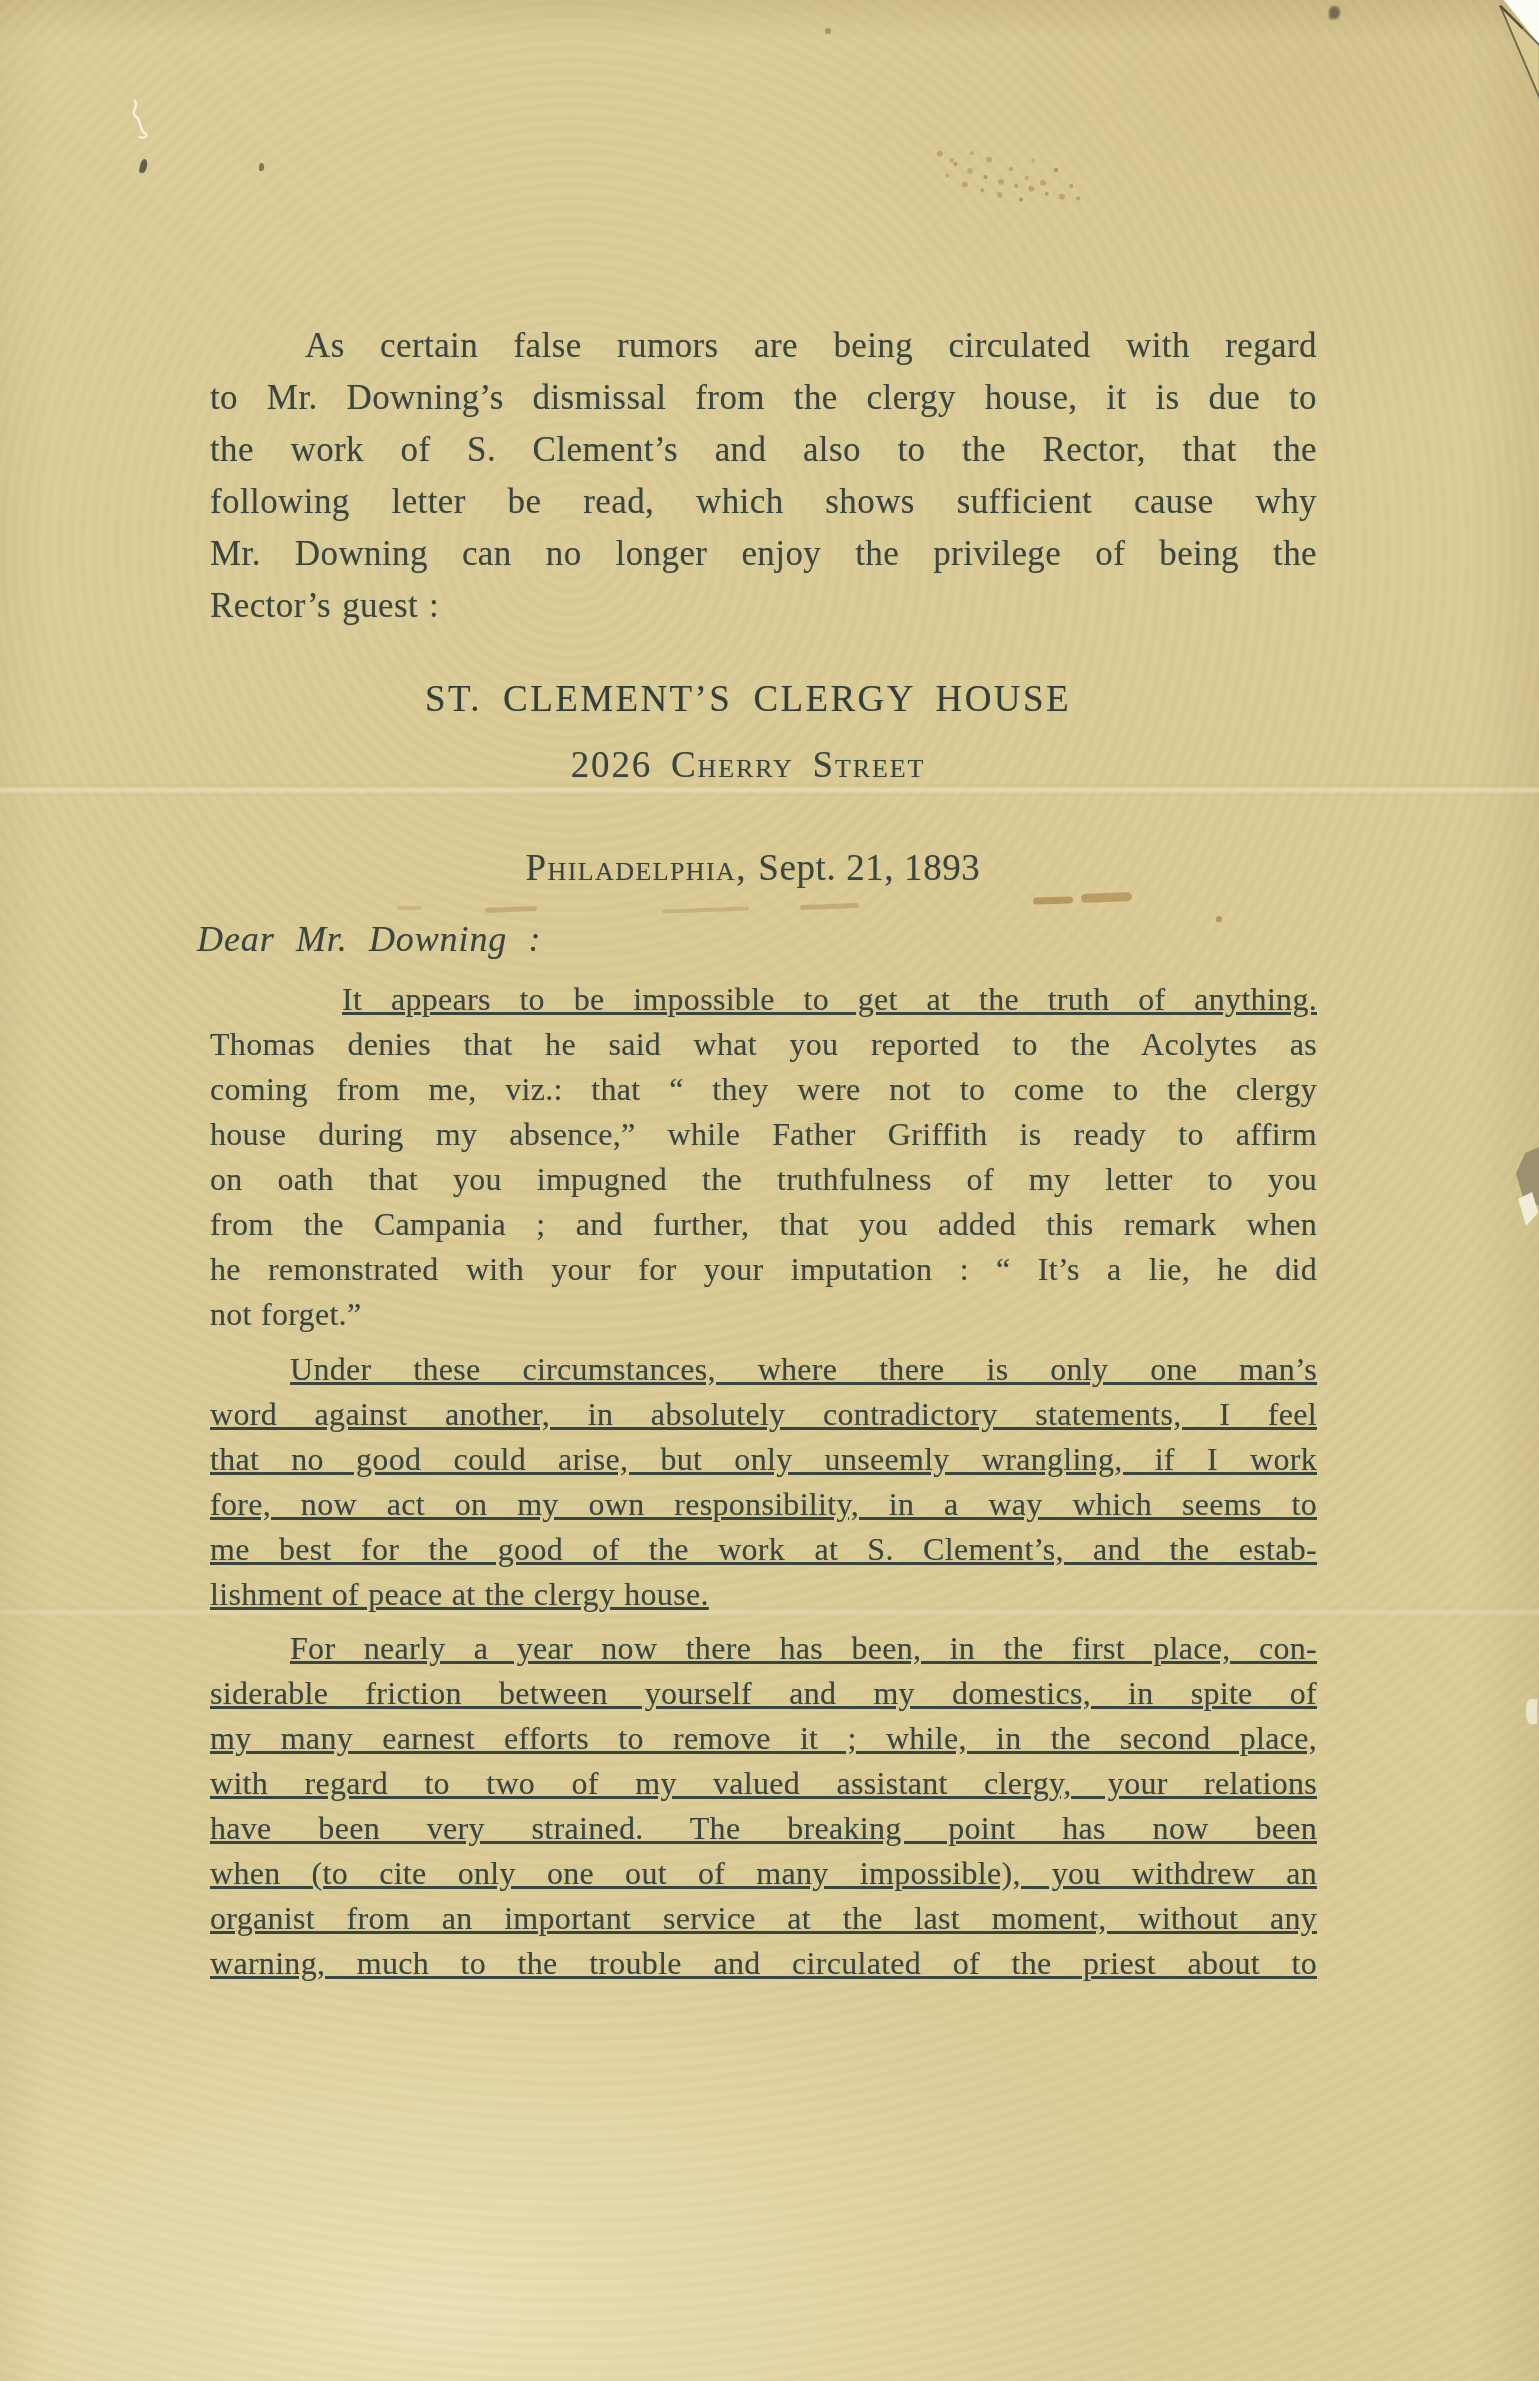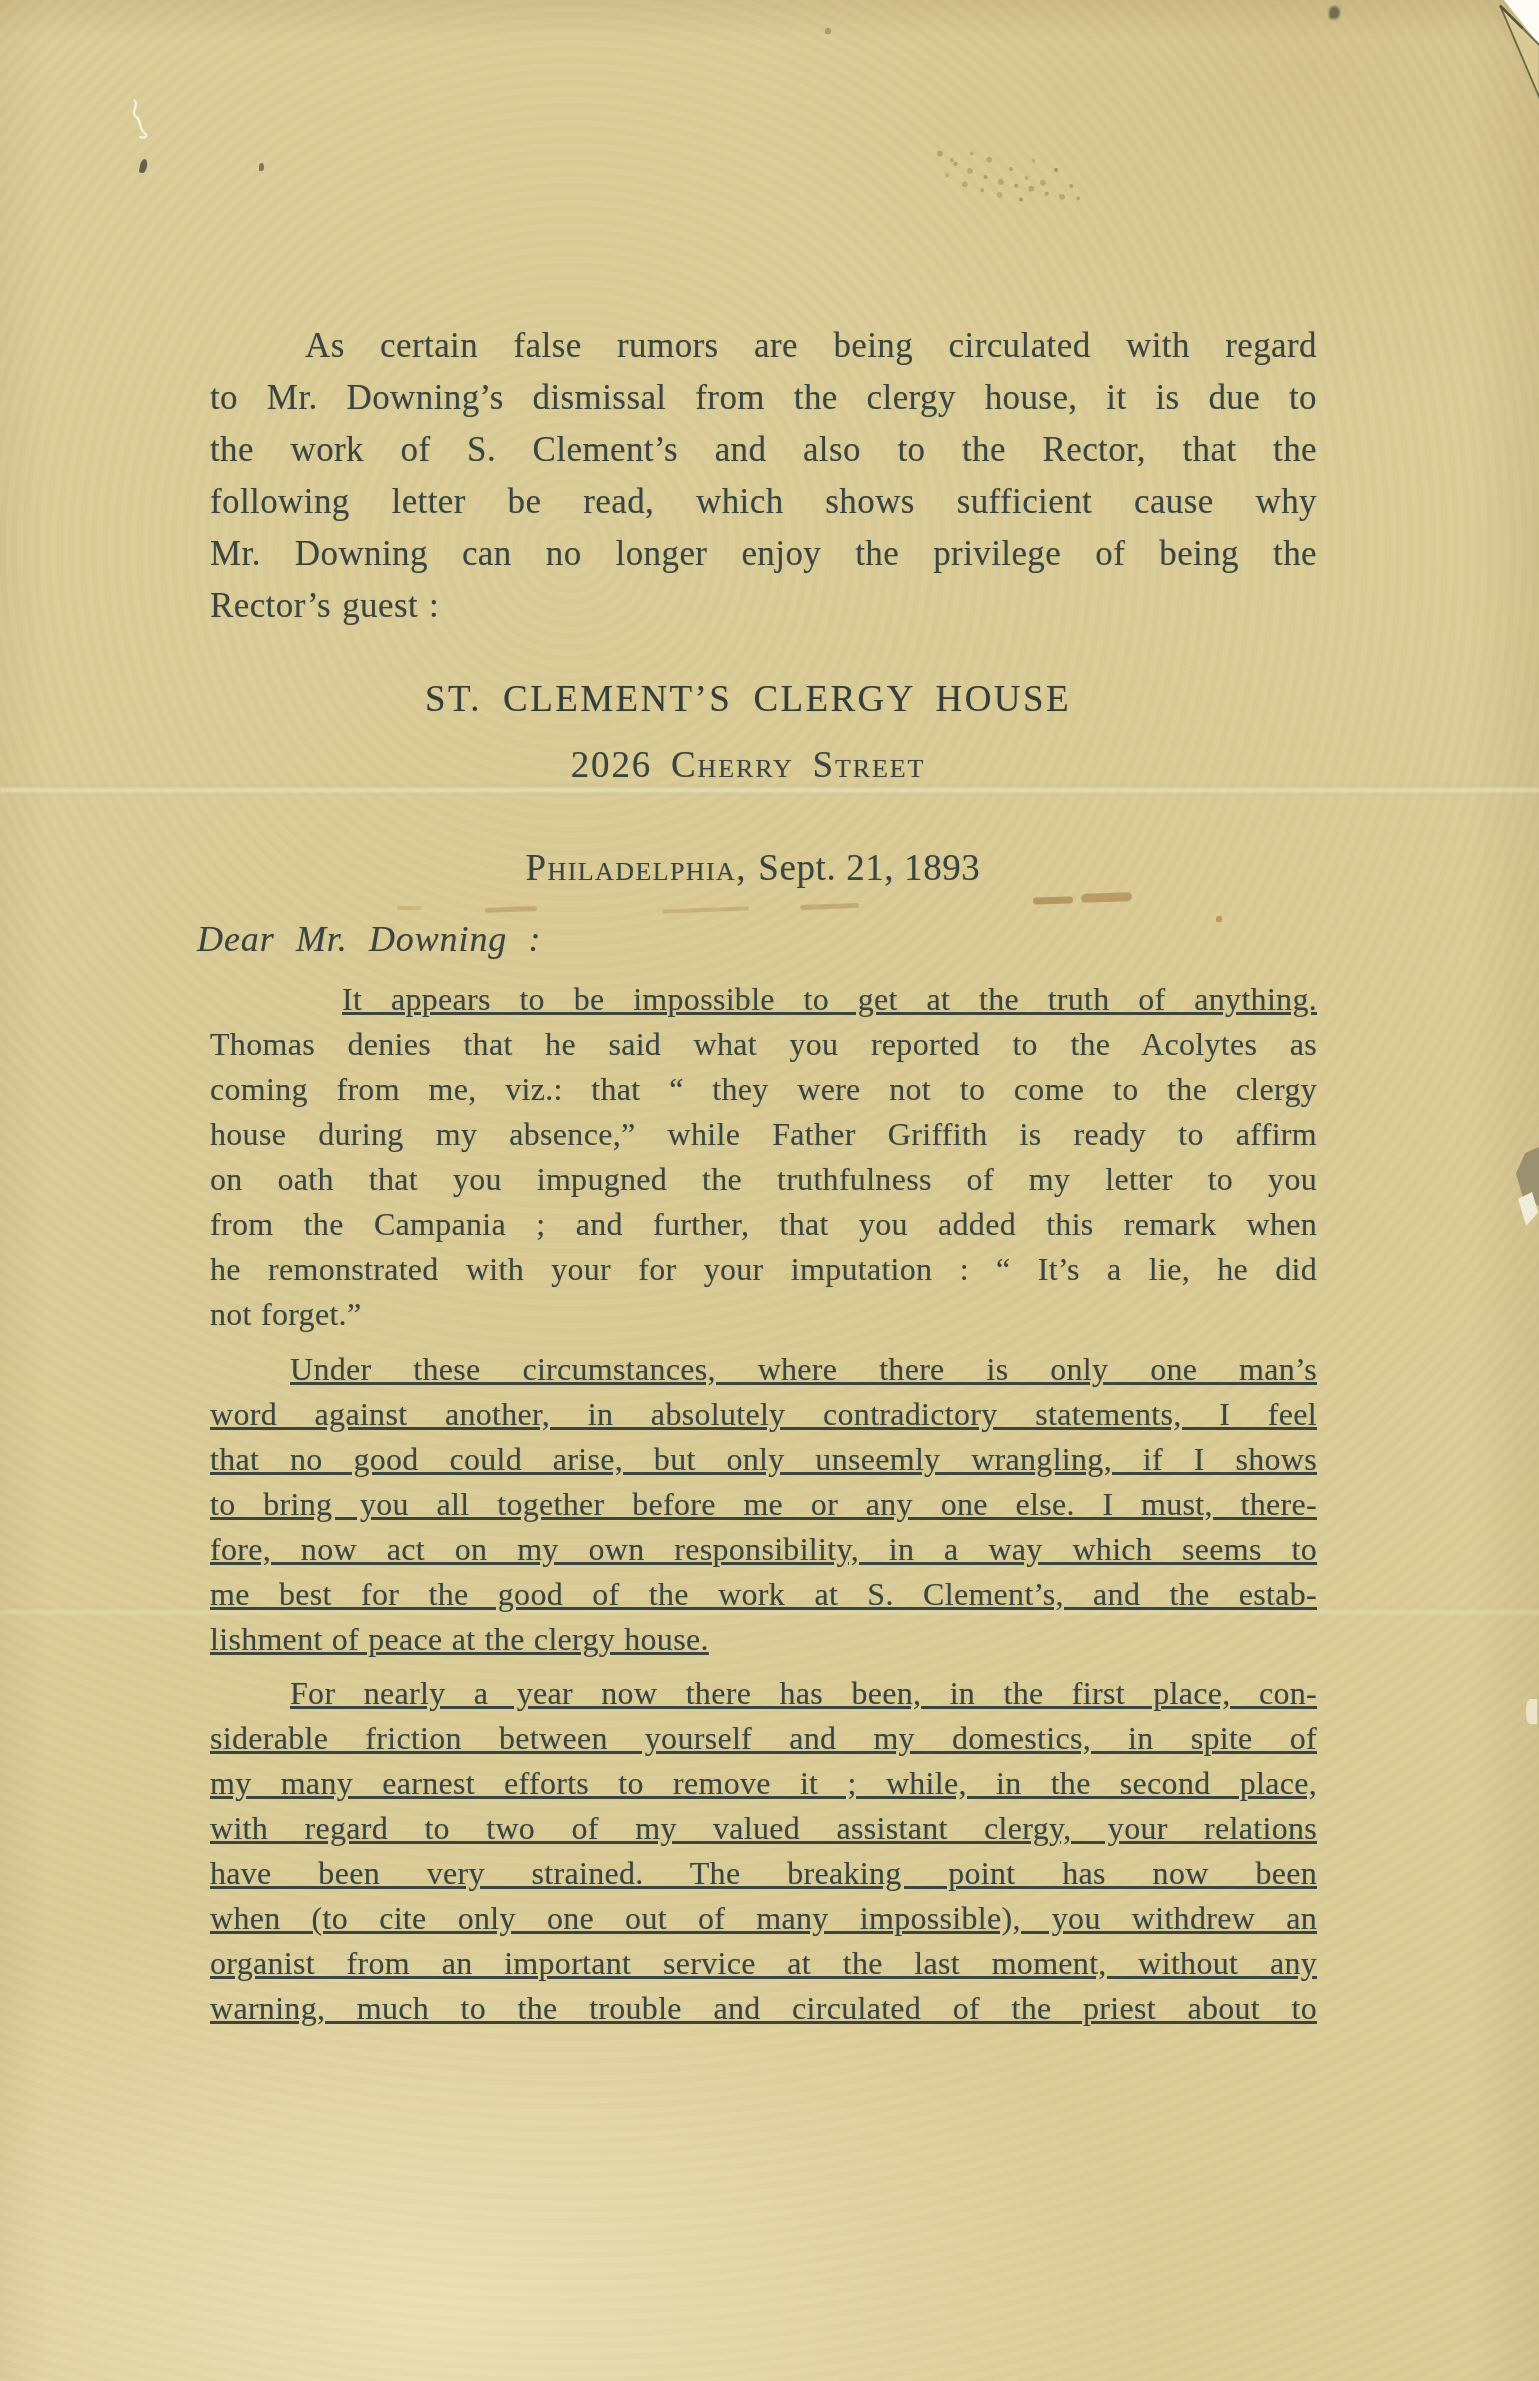--- a/index.html
+++ b/index.html
@@ -204,22 +204,21 @@
       <div class="jlines">
           <div class="jline">he remonstrated with your for your imputation : “ It’s a lie, he did</div>
           <div class="jline short">not forget.”</div>
         </div>
     </div>
 
     <div class="para">
       <div class="jlines ind-85">
           <div class="jline">Under these circumstances, where there is only one man’s</div>
           <div class="jline">word against another, in absolutely contradictory statements, I feel</div>
-          <div class="jline">that no good could arise, but only unseemly wrangling, if I shows</div>
-          <div class="jline">to bring you all together before me or any one else.  I must, there-</div>
+          <div class="jline">that no good could arise, but only unseemly wrangling, if I work</div>
           <div class="jline">fore, now act on my own responsibility, in a way which seems to</div>
           <div class="jline">me best for the good of the work at S. Clement’s, and the estab-</div>
           <div class="jline short">lishment of peace at the clergy house.</div>
         </div>
     </div>
 
     <div class="para">
       <div class="jlines ind-85">
           <div class="jline">For nearly a year now there has been, in the first place, con-</div>
           <div class="jline">siderable friction between yourself and my domestics, in spite of</div>

